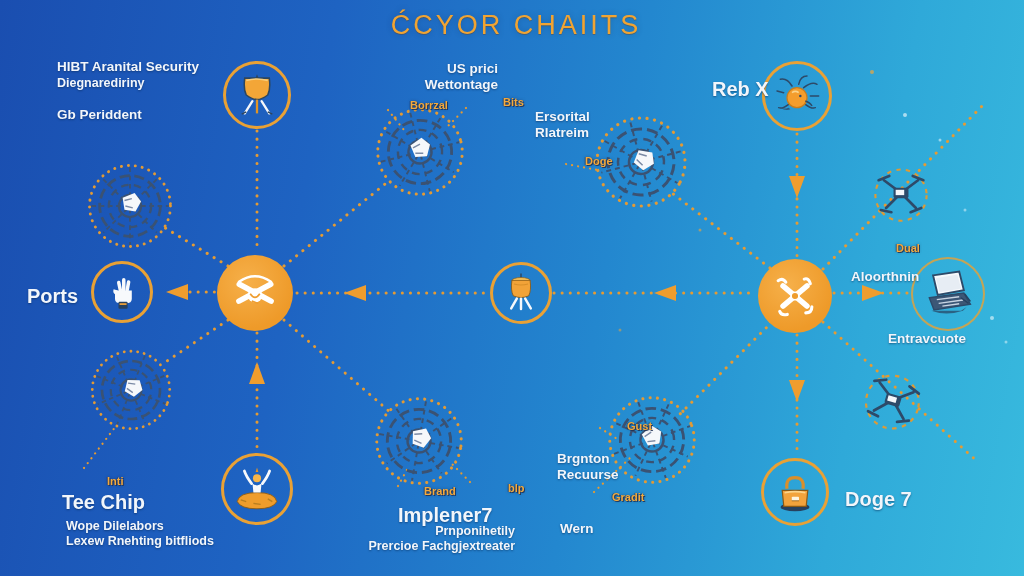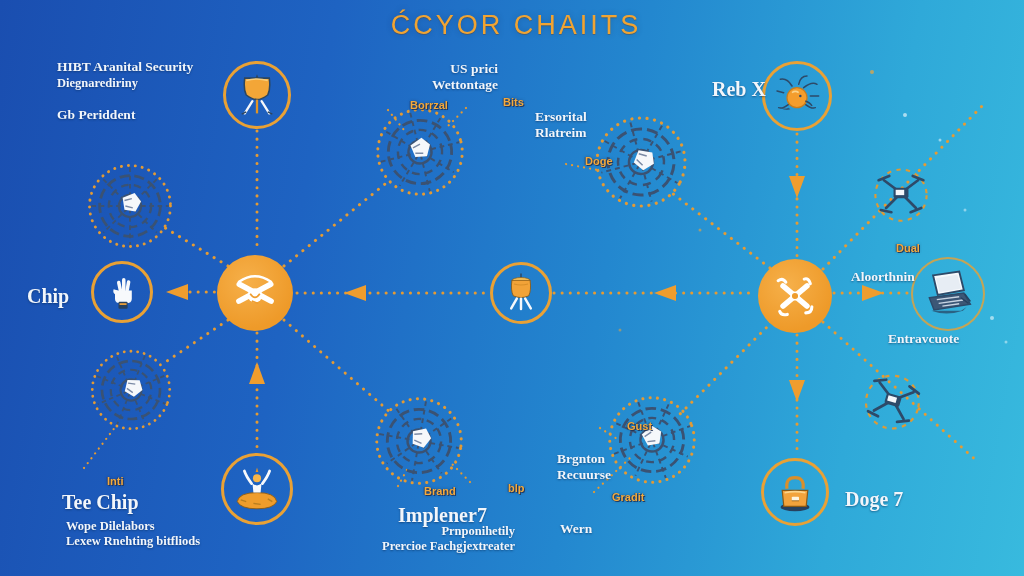--- a/index.html
+++ b/index.html
@@ -7,21 +7,21 @@
     position:relative;width:1024px;height:576px;overflow:hidden;
     font-family:"Liberation Sans",sans-serif;
     background:linear-gradient(100deg,#1a4eb0 0%,#1e63c2 30%,#2387cf 58%,#2fa9d9 82%,#38bade 100%);
   }
   .title{
     position:absolute;left:4px;top:10px;width:100%;text-align:center;
     color:#f0a433;font-size:27px;font-weight:normal;letter-spacing:3px;
     text-shadow:0 1px 0 rgba(120,60,0,.35),0 0 6px rgba(0,30,70,.25);
   }
   .lbl{position:absolute;color:#f2f6fb;font-weight:bold;line-height:1.3;
-       text-shadow:0 1px 2px rgba(8,38,80,.55);white-space:nowrap;font-family:Liberation Serif, serif;}
+       text-shadow:0 1px 2px rgba(8,38,80,.55);white-space:nowrap;}
   .lbl.sm{font-size:12.5px}.lbl.md{font-size:13.5px}.lbl.lg{font-size:20px}
   .lbl.ctr{text-align:right}
   .tag{position:absolute;color:#f3a93c;font-size:11px;font-weight:bold;white-space:nowrap;
        text-shadow:1px 1px 0 rgba(32,48,84,.85),-1px 0 0 rgba(32,48,84,.5),0 0 3px rgba(32,48,84,.6);padding-left:44px;}
   .ring{position:absolute;border:3px solid #e9a135;border-radius:50%;
         display:flex;align-items:center;justify-content:center;box-sizing:border-box;}
   .ring.faint{border-color:rgba(233,161,53,.8);border-width:2.5px;}
   .hub{position:absolute;border-radius:50%;
        background:radial-gradient(circle at 40% 35%,#f6b04a,#ee9a29 70%);
        display:flex;align-items:center;justify-content:center;}
@@ -271,21 +271,21 @@
   <div class="lbl md" style="left:57px;top:58px">HIBT Aranital Security</div>
   <div class="lbl sm" style="left:57px;top:75px">Diegnarediriny</div>
   <div class="lbl md" style="left:57px;top:106px">Gb Periddent</div>
   <div class="lbl md ctr" style="left:358px;top:60px;width:140px">US prici</div>
   <div class="lbl md ctr" style="left:358px;top:76px;width:140px">Wettontage</div>
   <div class="lbl md" style="left:535px;top:108px">Ersorital</div>
   <div class="lbl md" style="left:535px;top:124px">Rlatreim</div>
   <div class="lbl lg" style="left:712px;top:76px">Reb X</div>
   <div class="lbl md" style="left:851px;top:268px">Aloorthnin</div>
   <div class="lbl md" style="left:888px;top:330px">Entravcuote</div>
-  <div class="lbl lg" style="left:27px;top:283px">Chip</div>
+  <div class="lbl lg" style="left:27px;top:283px">Ports</div>
   <div class="lbl lg" style="left:62px;top:489px">Tee Chip</div>
   <div class="lbl sm" style="left:66px;top:518px">Wope Dilelabors</div>
   <div class="lbl sm" style="left:66px;top:533px">Lexew Rnehting bitfliods</div>
   <div class="lbl lg" style="left:398px;top:502px">Implener7</div>
   <div class="lbl sm ctr" style="left:325px;top:538px;width:190px">Prercioe Fachgjextreater</div>
   <div class="lbl sm ctr" style="left:325px;top:523px;width:190px">Prnponihetily</div>
   <div class="lbl md" style="left:557px;top:450px">Brgnton</div>
   <div class="lbl md" style="left:557px;top:466px">Recuurse</div>
   <div class="lbl md" style="left:560px;top:520px">Wern</div>
   <div class="lbl lg" style="left:845px;top:486px">Doge 7</div>

